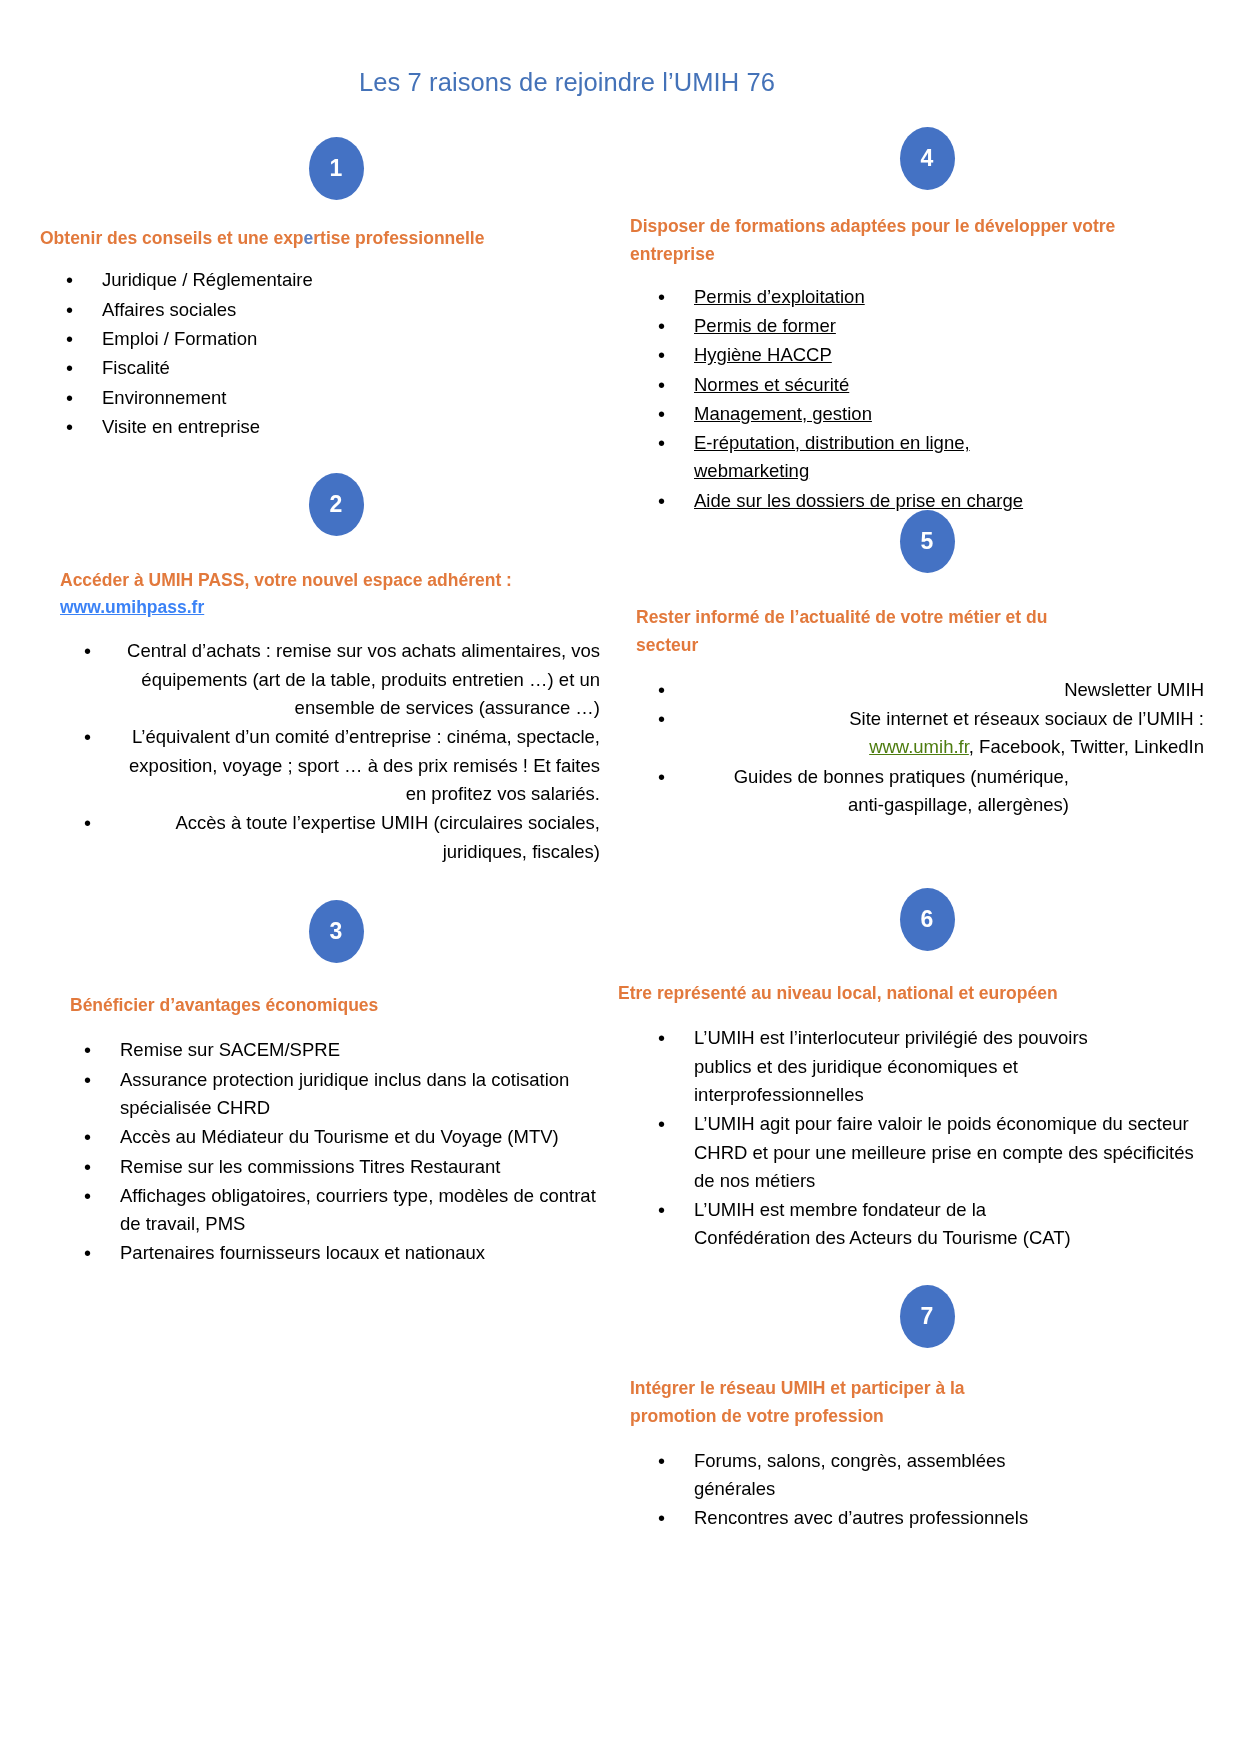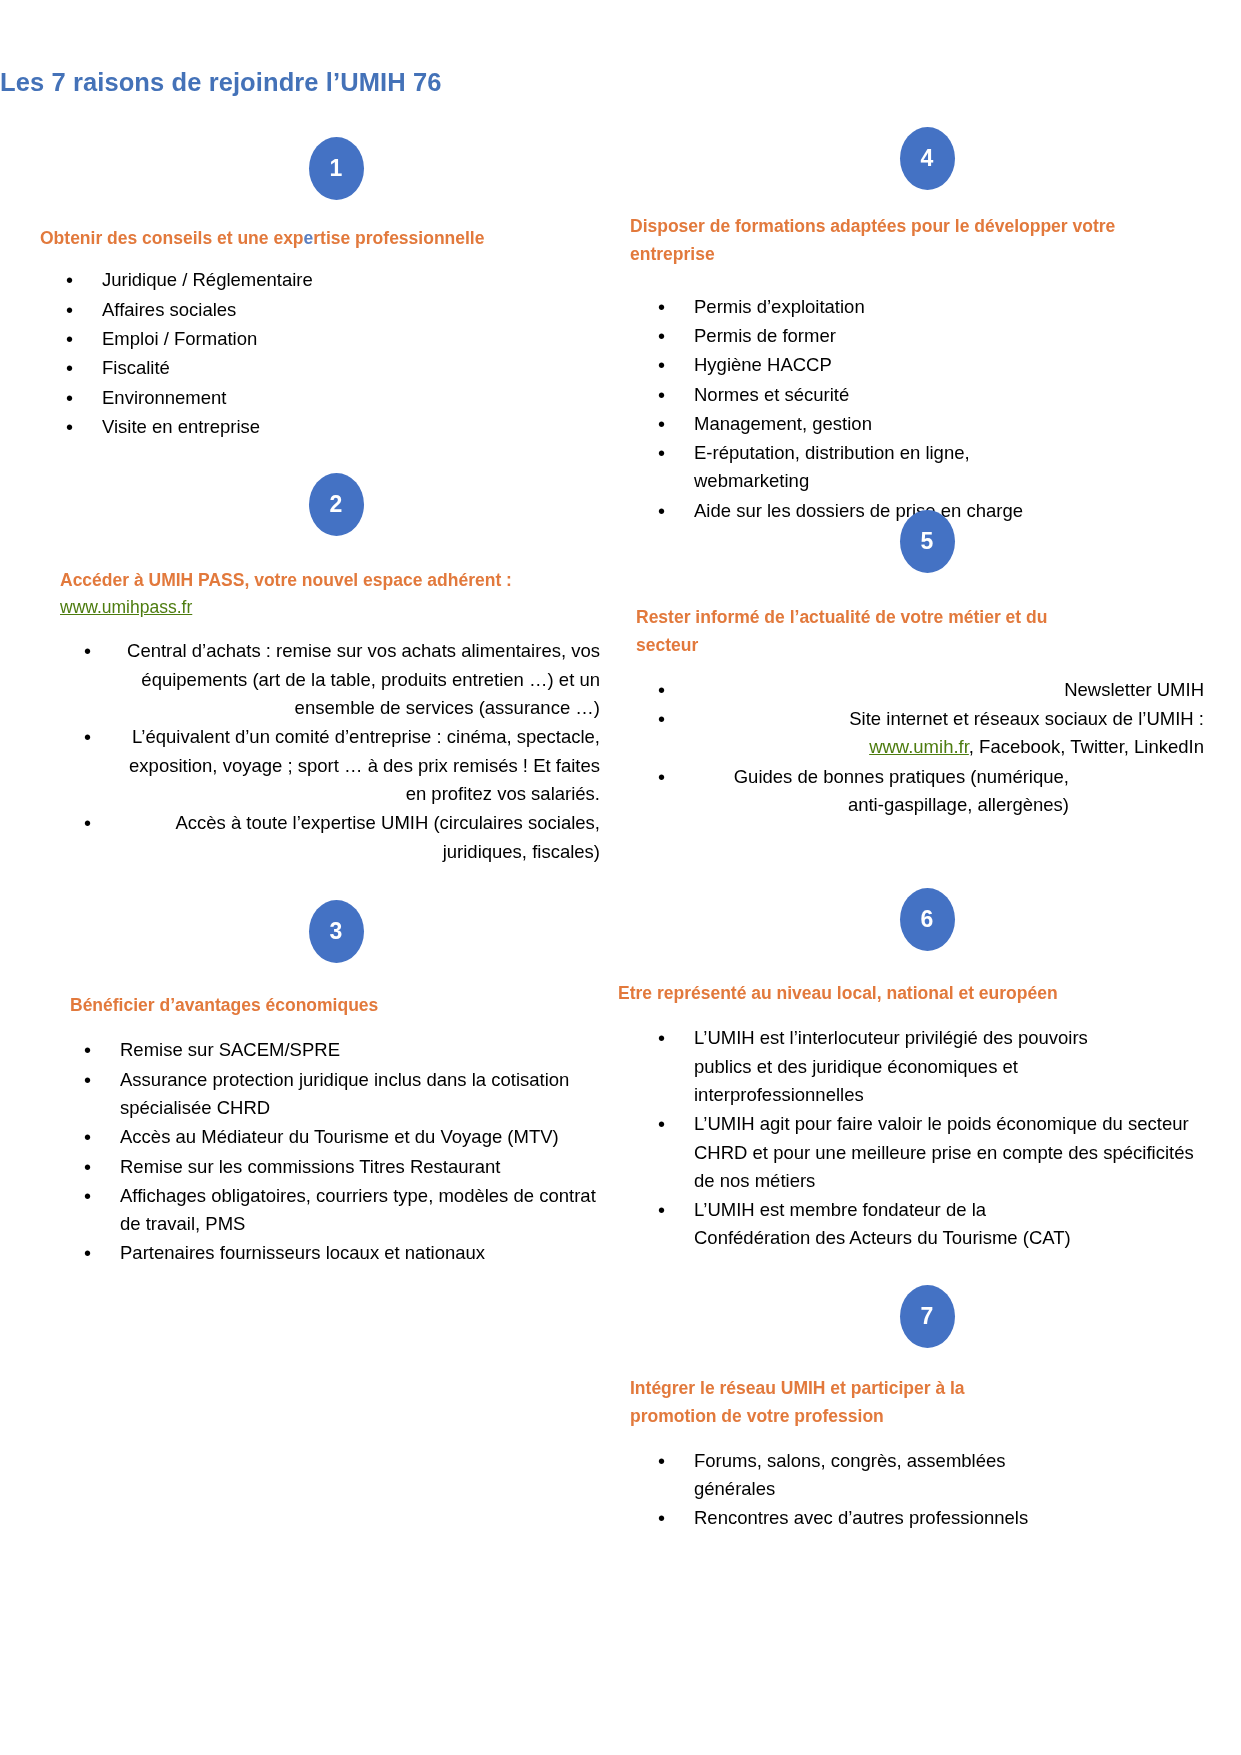--- a/index.html
+++ b/index.html
@@ -22,22 +22,23 @@
     height: 1755px;
     box-sizing: border-box;
     padding: 0;
   }
 
   .doc-title {
     position: absolute;
     top: 68px;
     left: 0;
     width: 1134px;
+    text-align: center;
     font-size: 25.5px;
-    font-weight: bold;
+    font-weight: normal;
     color: #4472B8;
     letter-spacing: 0.1px;
   }
 
   .columns {
     position: absolute;
     top: 0;
     left: 0;
     width: 1241px;
     height: 1755px;
@@ -84,23 +85,23 @@
     font-weight: bold;
     color: #E2793C;
     line-height: 1.62;
     margin-top: 24px;
   }
   .sec-heading .odd-char { color: #5B7FC0; }
 
   .sec-link {
     display: block;
     font-size: 17.5px;
-    color: #4d7c0f;
+    color: #3b82f6;
     text-decoration: underline;
-    font-weight: normal;
+    font-weight: bold;
     line-height: 1.55;
   }
 
   ul.bullets {
     list-style: none;
     margin: 14px 0 0 0;
     padding: 0;
   }
   ul.bullets li {
     position: relative;
@@ -185,21 +186,21 @@
 
     </div>
 
     <div class="col col-right">
 
       <div class="section" style="top:127px;">
         <div class="badge-wrap right-col">
           <div class="badge">4</div>
         </div>
         <div class="sec-heading" style="margin-top:22px; padding-left:16px;">Disposer de formations adaptées pour le développer votre entreprise</div>
-        <ul class="bullets indent-more" style="margin-top:24px;">
+        <ul class="bullets indent-more" style="margin-top:14px;text-decoration:underline;">
           <li>Permis d’exploitation</li>
           <li>Permis de former</li>
           <li>Hygiène HACCP</li>
           <li>Normes et sécurité</li>
           <li>Management, gestion</li>
           <li style="max-width:330px;">E-réputation, distribution en ligne, webmarketing</li>
           <li>Aide sur les dossiers de prise en charge</li>
         </ul>
       </div>
 

